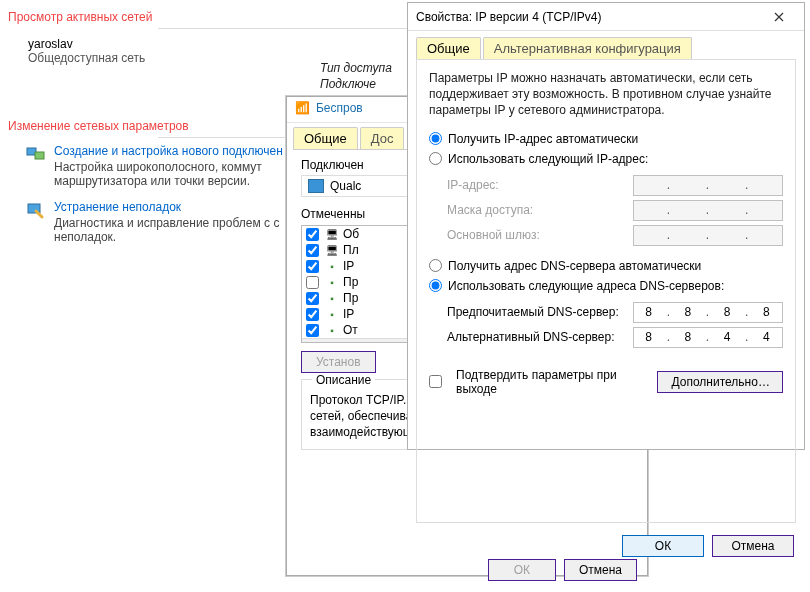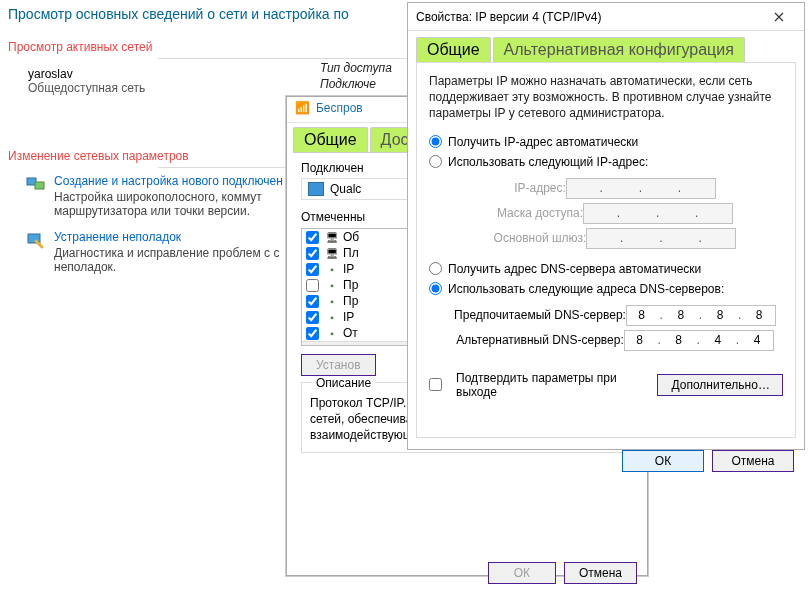--- a/index.html
+++ b/index.html
@@ -75,25 +75,25 @@
     border-bottom: 1px solid #e5e5e5;
   }
   .dlg-mid .titlebar .sig-ico { color:#2a8; margin-right:6px; }
   .dlg-mid .tabs {
     display:flex;
     padding: 4px 6px 0 6px;
   }
   .tab {
     border:1px solid #ccc;
     border-bottom:none;
-    background:#bef264;
+    background:#fef9c3;
     padding:3px 10px;
     margin-right:2px;
     border-radius:2px 2px 0 0;
-    font-size:16px;
+    font-size:13px;
     cursor:pointer;
   }
   .tab.sub { color:#555; }
   .dlg-mid .body {
     border-top:1px solid #ccc;
     margin:0 6px 6px 6px;
     padding:8px;
     height: 398px;
   }
   .field-val {
@@ -171,33 +171,33 @@
     width:34px; height:20px;
     display:flex; align-items:center; justify-content:center;
     color:#555; font-size:13px;
     cursor:pointer;
   }
   .dlg-front .tabs { display:flex; padding:6px 8px 0 8px; }
   .dlg-front .panel {
     margin:0 8px 8px 8px;
     border:1px solid #dcdcdc;
     padding:10px 12px;
-    height: 376px;
+    height: 464px;
     position:relative;
   }
   .dlg-front .intro { color:#222; line-height:1.35; padding-bottom:10px; }
   .radio-row {
     display:flex; align-items:center; gap:6px;
     padding:3px 0;
   }
   input[type=radio] { margin:0; }
   .lbl { cursor:pointer; }
   .ip-grid { padding:4px 0 8px 18px; }
   .ip-row {
-    display:flex; align-items:center; justify-content:center;
+    display:flex; align-items:center; justify-content:space-between;
     padding:2px 0;
   }
   .ip-row label { color:#a0a0a0; }
   .ip-row.enabled label { color:#000; }
   .ip-field {
     width:150px; height:21px;
     border:1px solid #c0c0c0;
     background:#fff;
     display:flex; align-items:center; justify-content:space-around;
     font-family: inherit;
@@ -215,21 +215,20 @@
   input[type=checkbox].box { width:13px; height:13px; }
   .dlg-front .footer {
     display:flex; justify-content:flex-end; gap:8px;
     padding:4px 10px 8px 0;
   }
 </style>
 </head>
 <body>
 
 <div class="ncp">
-  <h1>Просмотр основных сведений о сети и настройка по</h1>
 
   <div class="section-title">Просмотр активных сетей</div>
   <div class="sep"></div>
   <div class="net-row">
     <div class="net-name">yaroslav</div>
     <div class="net-kind">Общедоступная сеть</div>
   </div>
 
   <div class="right-col">
     <div>Тип доступа</div>

